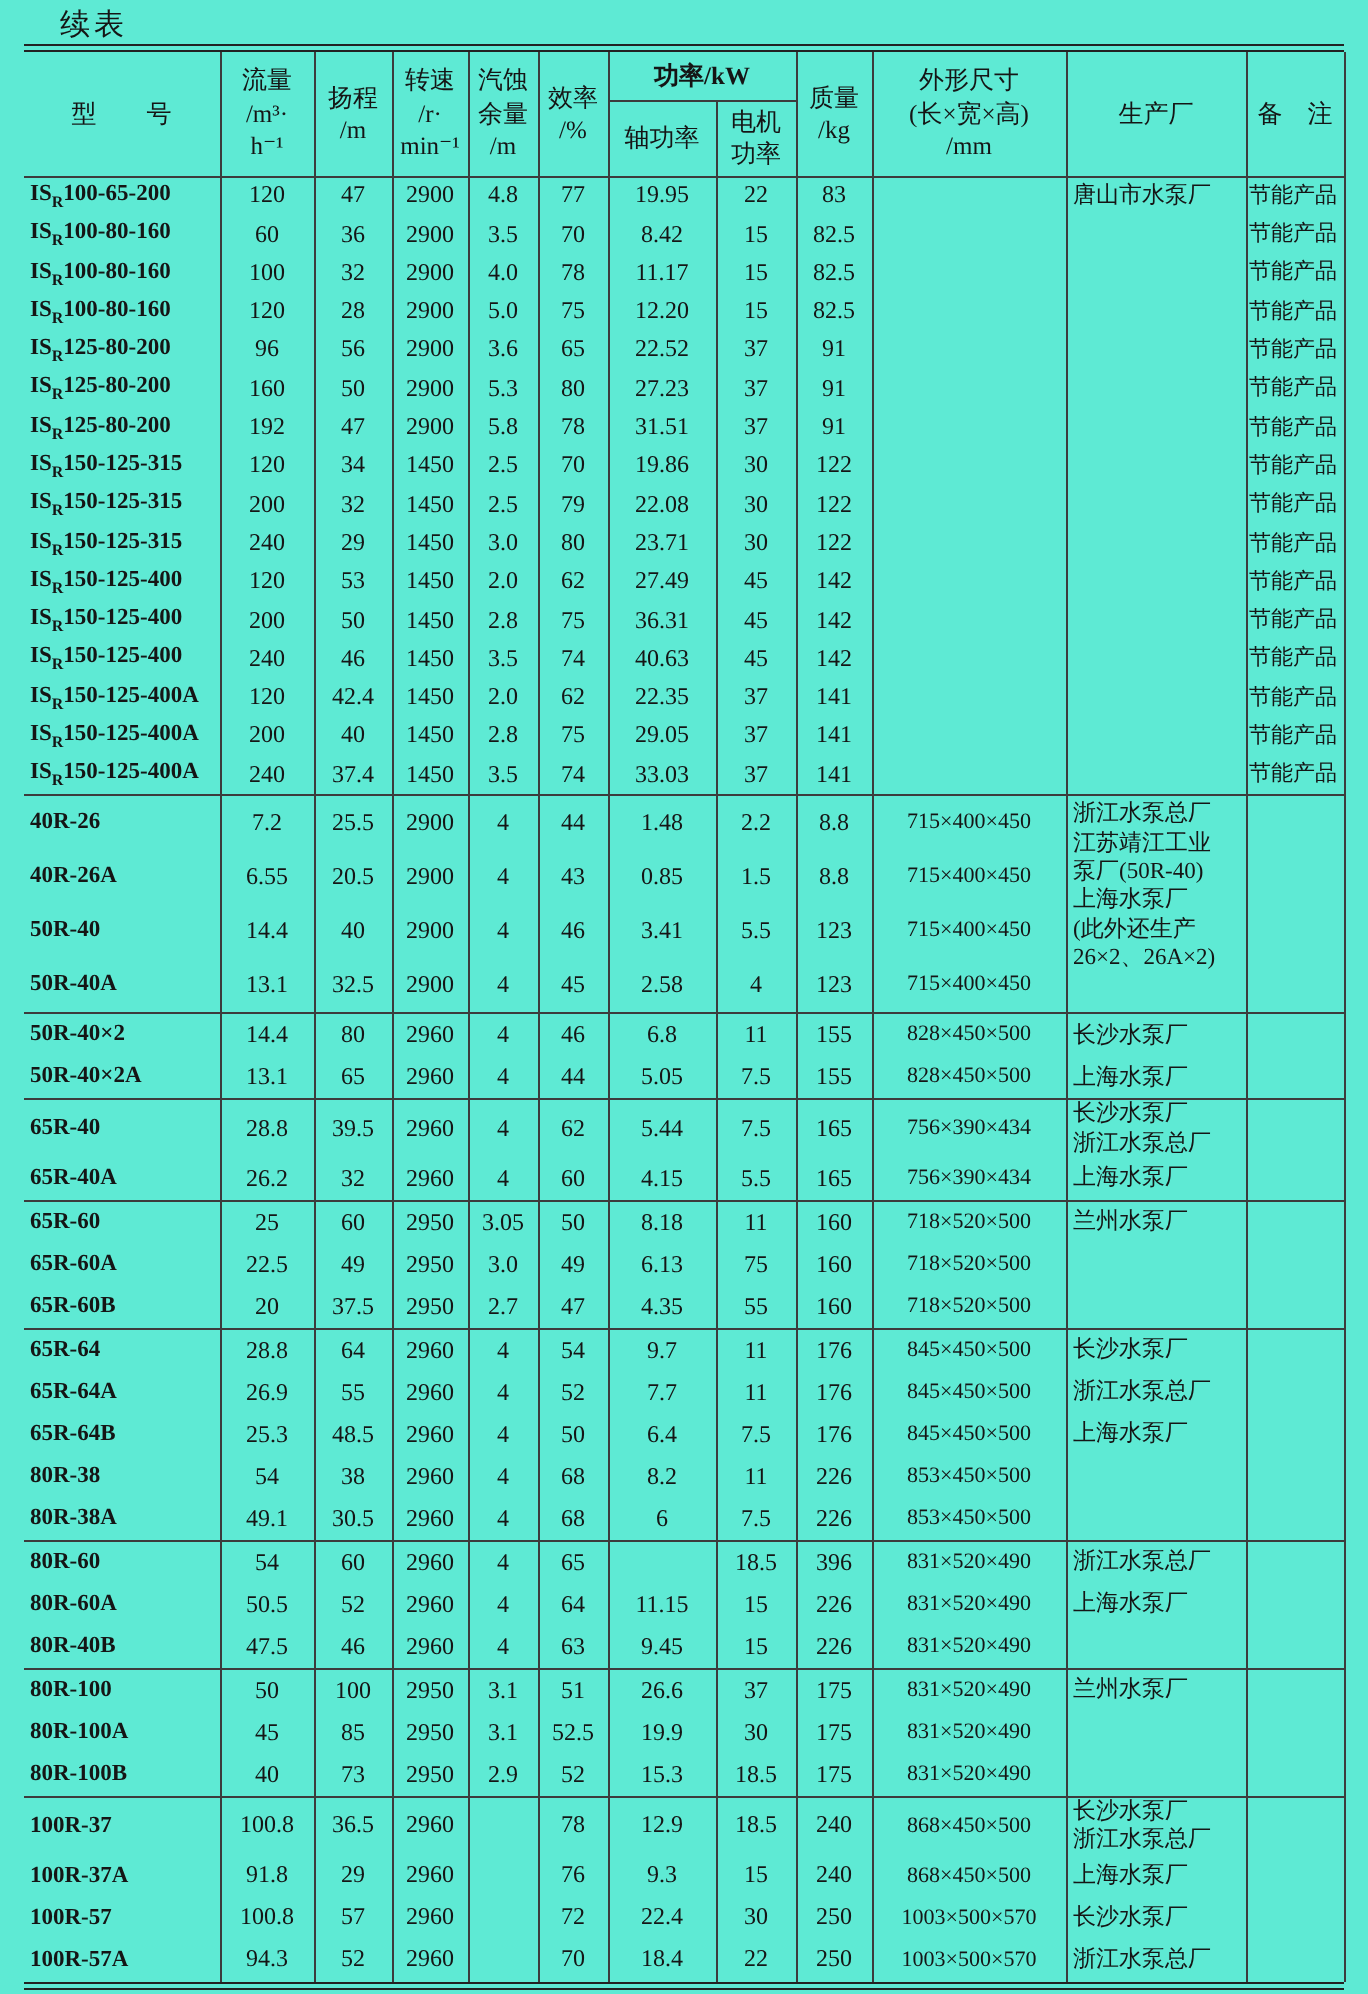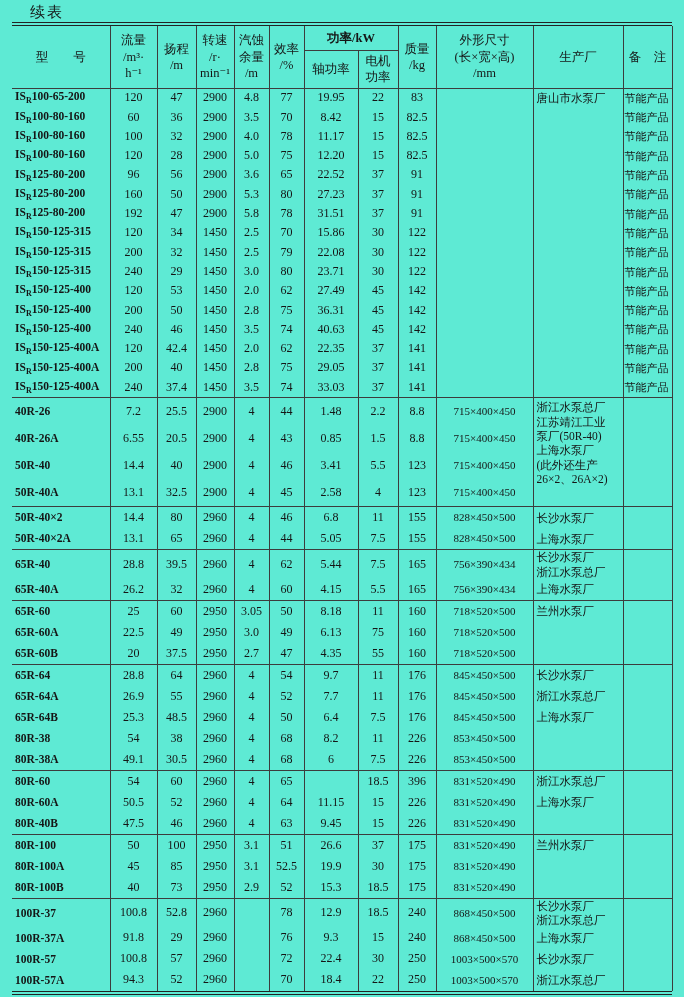--- a/index.html
+++ b/index.html
@@ -194,21 +194,21 @@
             <td class="c-dims"></td>
             <td class="c-note">节能产品</td>
           </tr>
           <tr class="g0">
             <td class="c-model">IS<sub>R</sub>150-125-315</td>
             <td class="c-flow">120</td>
             <td class="c-head">34</td>
             <td class="c-speed">1450</td>
             <td class="c-npsh">2.5</td>
             <td class="c-eff">70</td>
-            <td class="c-shaft">15.86</td>
+            <td class="c-shaft">19.86</td>
             <td class="c-motor">30</td>
             <td class="c-mass">122</td>
             <td class="c-dims"></td>
             <td class="c-note">节能产品</td>
           </tr>
           <tr class="g0">
             <td class="c-model">IS<sub>R</sub>150-125-315</td>
             <td class="c-flow">200</td>
             <td class="c-head">32</td>
             <td class="c-speed">1450</td>
@@ -618,21 +618,21 @@
             <td class="c-shaft">15.3</td>
             <td class="c-motor">18.5</td>
             <td class="c-mass">175</td>
             <td class="c-dims">831×520×490</td>
             <td class="c-mfr"></td>
             <td class="c-note"></td>
           </tr>
           <tr class="g8 gtop">
             <td class="c-model">100R-37</td>
             <td class="c-flow">100.8</td>
-            <td class="c-head">52.8</td>
+            <td class="c-head">36.5</td>
             <td class="c-speed">2960</td>
             <td class="c-npsh"></td>
             <td class="c-eff">78</td>
             <td class="c-shaft">12.9</td>
             <td class="c-motor">18.5</td>
             <td class="c-mass">240</td>
             <td class="c-dims">868×450×500</td>
             <td class="c-mfr">长沙水泵厂
 浙江水泵总厂</td>
             <td class="c-note"></td>

